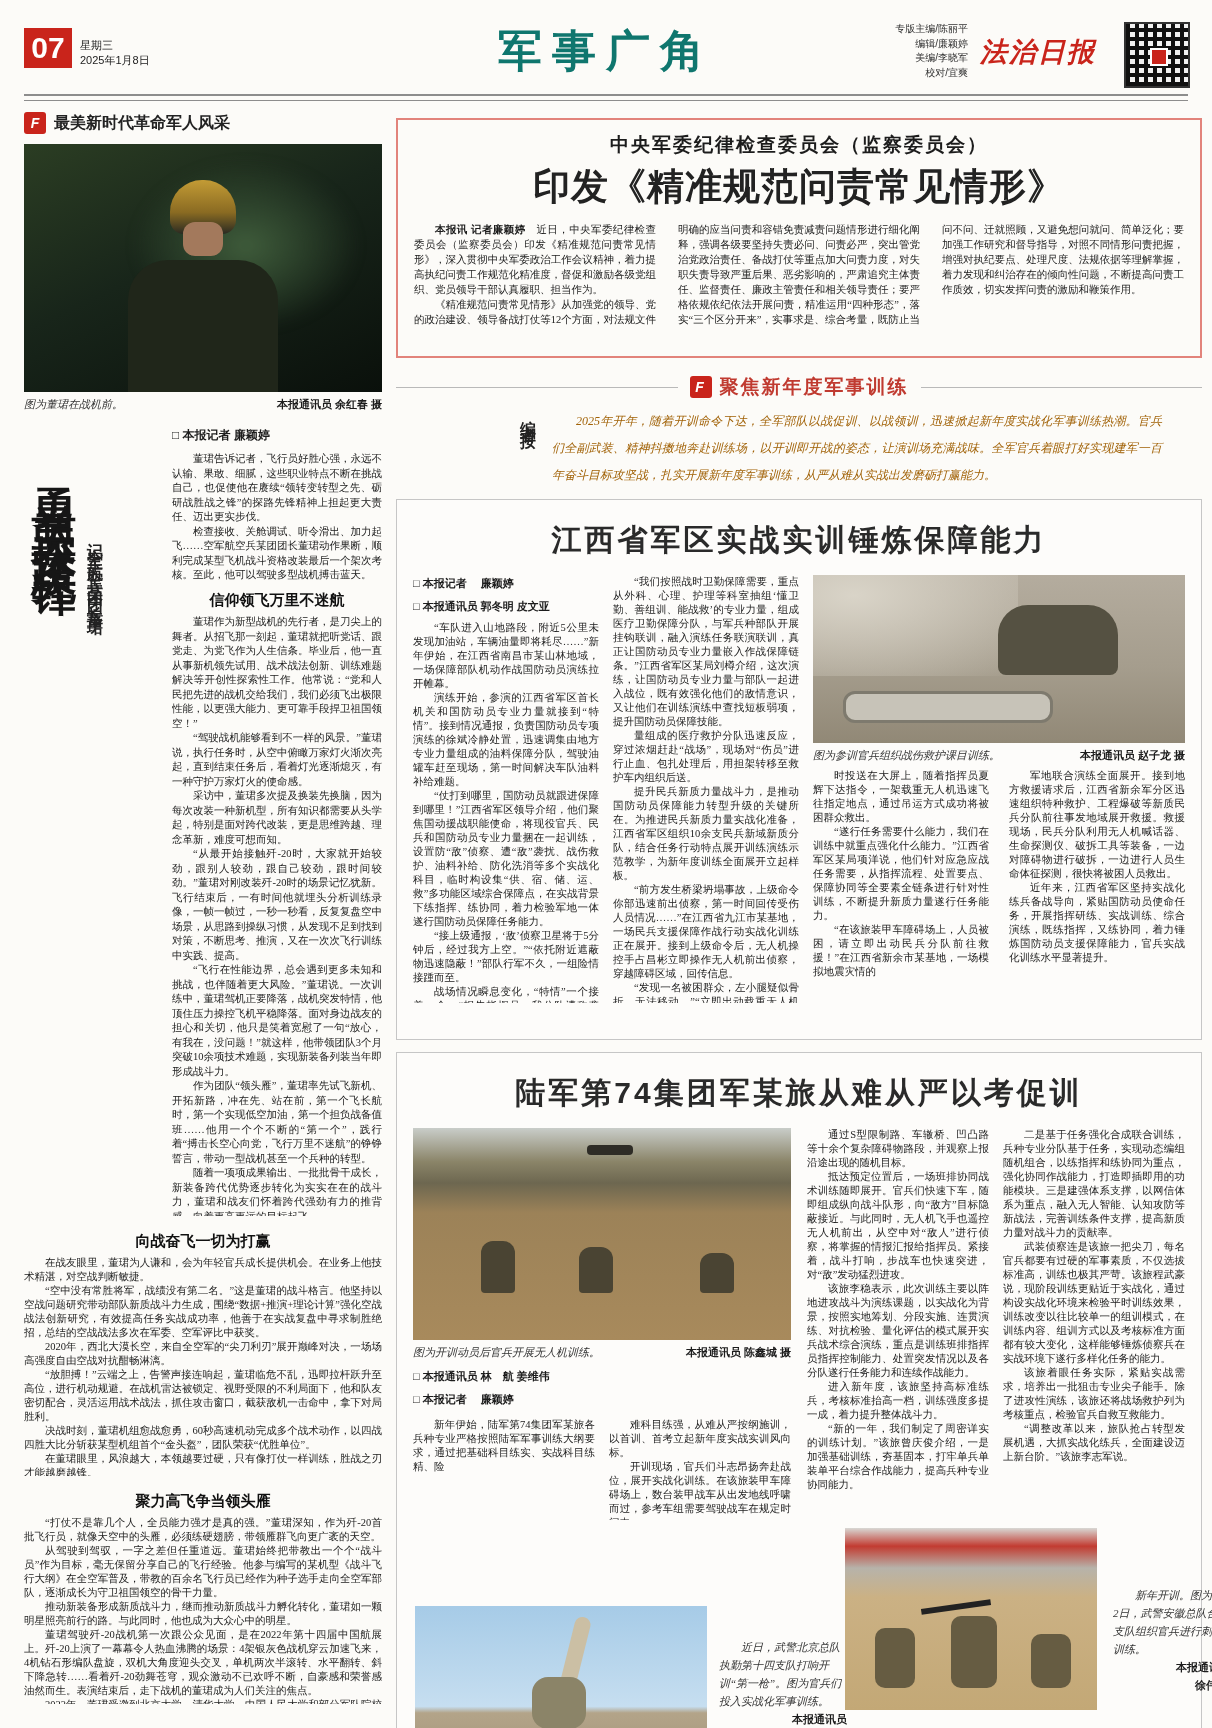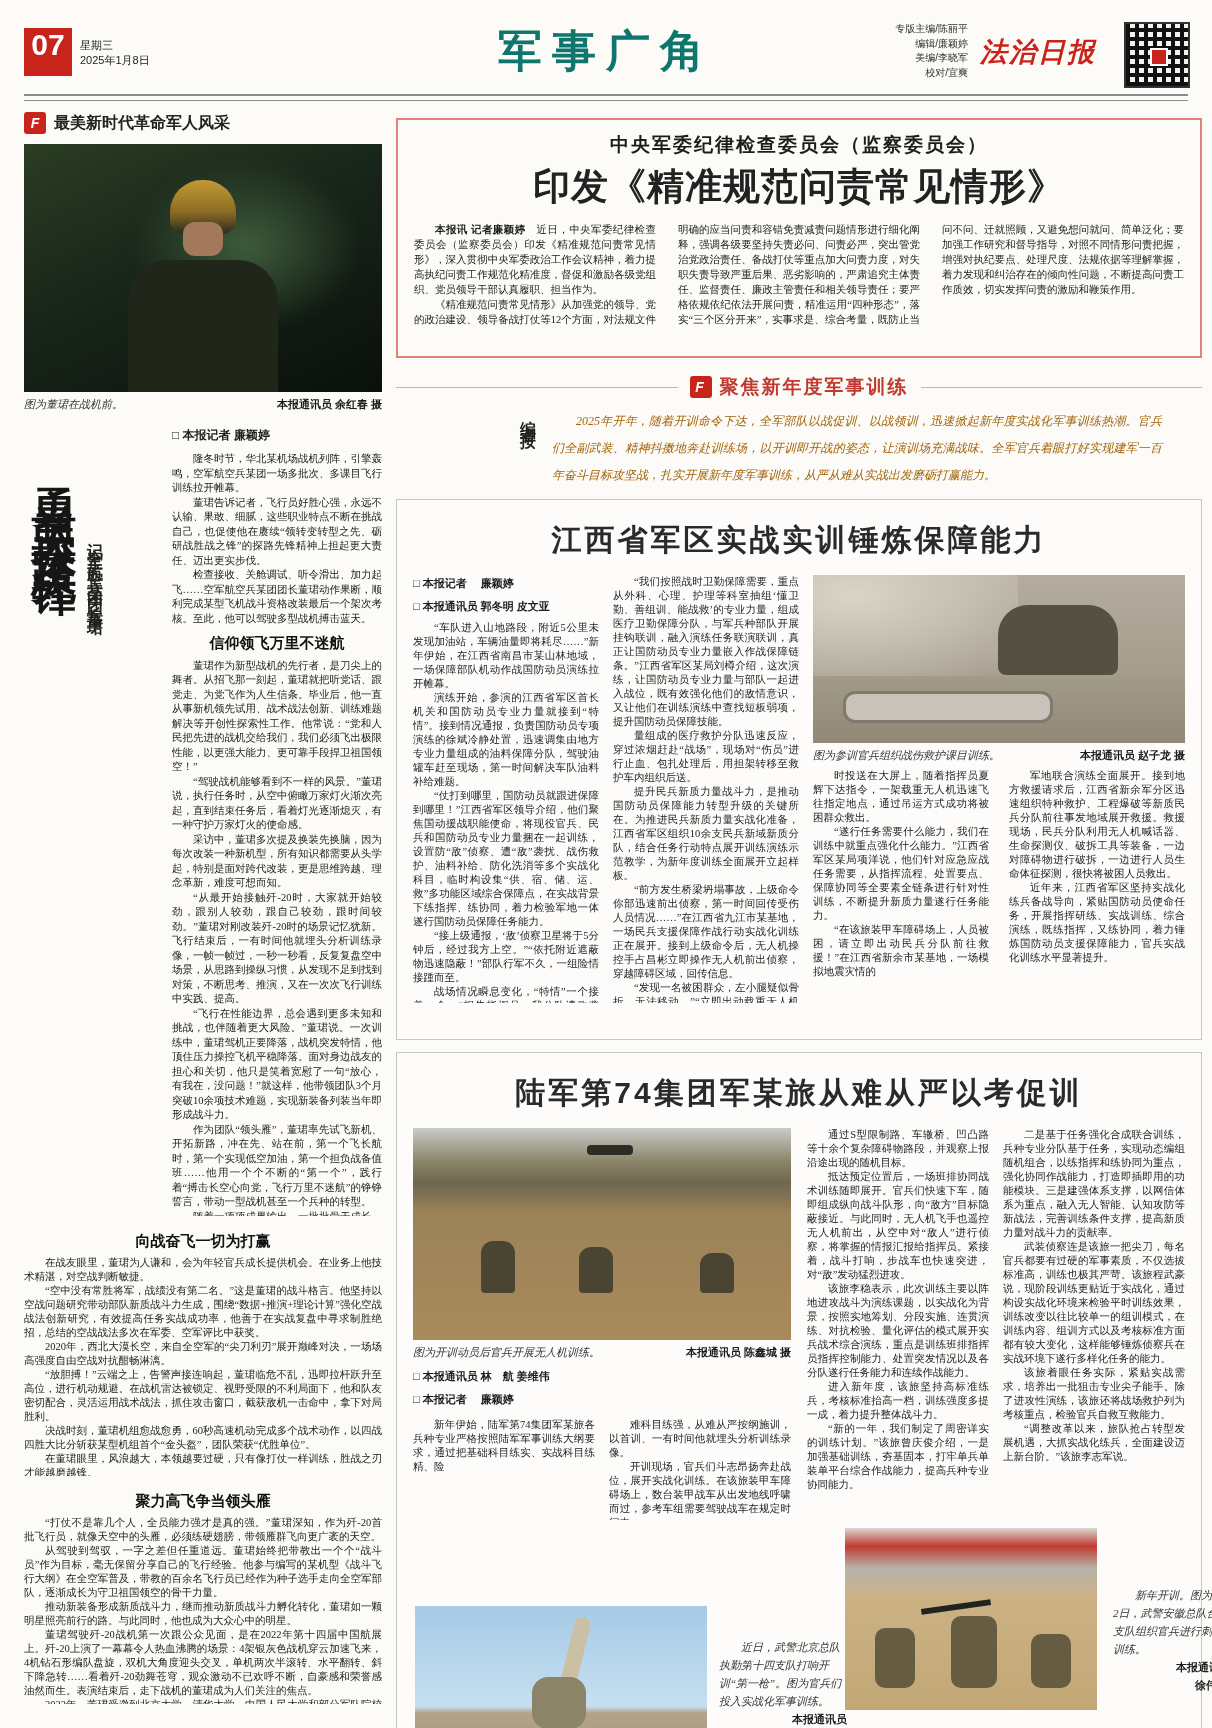--- a/index.html
+++ b/index.html
@@ -3,22 +3,22 @@
 <meta charset="utf-8">
 <style>
   html,body{margin:0;padding:0;background:#e8e6e1;}
   #page{position:relative;width:1212px;height:1728px;background:#fcfbf8;margin:0 auto;overflow:hidden;
         font-family:"Liberation Serif","DejaVu Serif",serif;color:#1c1c1c;}
   .sans{font-family:"Liberation Sans","DejaVu Sans",sans-serif;}
   p{margin:0;text-indent:2em;text-align:justify;}
 
   
   #header{position:absolute;left:24px;top:20px;right:24px;height:68px;}
-  .pagenum-box{position:absolute;left:0;top:8px;width:48px;height:48px;background:#c9241b;color:#fff;
-               display:flex;align-items:flex-start;justify-content:center;font-size:30px;font-weight:900;}
+  .pagenum-box{position:absolute;left:0;top:8px;width:48px;height:40px;background:#c9241b;color:#fff;
+               display:flex;align-items:center;justify-content:center;font-size:30px;font-weight:900;}
   .date-block{position:absolute;left:56px;top:18px;font-size:11px;line-height:15px;color:#222;}
   .page-title{position:absolute;left:50%;top:2px;transform:translateX(-50%);font-size:44px;font-weight:900;
               color:#0f766e;letter-spacing:10px;white-space:nowrap;}
   .credits{position:absolute;right:220px;top:2px;text-align:right;font-size:10px;line-height:14.5px;color:#333;}
   .masthead{position:absolute;right:92px;top:14px;font-size:27px;font-weight:900;color:#c9241b;
             font-style:italic;letter-spacing:2px;white-space:nowrap;}
   .qr{position:absolute;right:0;top:4px;width:62px;height:62px;background:
       repeating-linear-gradient(0deg,#111 0 4px,transparent 4px 9px),
       repeating-linear-gradient(90deg,#111 0 4px,#f2f2f2 4px 9px);outline:2px solid #333;}
   .qr-dot{position:absolute;left:24px;top:24px;width:14px;height:14px;background:#c9241b;border:2px solid #fff;}
@@ -159,21 +159,20 @@
     </div>
 
     <div id="feat-flex">
       <div id="vtitle">
         <div class="vt-main">勇当蓝天探路先锋</div>
         <div class="vt-sub">记空军航空兵某团团长董珺</div>
       </div>
       <div id="feat-narrow">
         <div class="byline sans">□ 本报记者 廉颖婷</div>
         <div>
-            <p>隆冬时节，华北某机场战机列阵，引擎轰鸣，空军航空兵某团一场多批次、多课目飞行训练拉开帷幕。</p>
             <p>董珺告诉记者，飞行员好胜心强，永远不认输、果敢、细腻，这些职业特点不断在挑战自己，也促使他在赓续“领转变转型之先、砺研战胜战之锋”的探路先锋精神上担起更大责任、迈出更实步伐。</p>
             <p>检查接收、关舱调试、听令滑出、加力起飞……空军航空兵某团团长董珺动作果断，顺利完成某型飞机战斗资格改装最后一个架次考核。至此，他可以驾驶多型战机搏击蓝天。</p>
           </div>
         <div class="subhead">信仰领飞万里不迷航</div>
         <div>
             <p>董珺作为新型战机的先行者，是刀尖上的舞者。从招飞那一刻起，董珺就把听党话、跟党走、为党飞作为人生信条。毕业后，他一直从事新机领先试用、战术战法创新、训练难题解决等开创性探索性工作。他常说：“党和人民把先进的战机交给我们，我们必须飞出极限性能，以更强大能力、更可靠手段捍卫祖国领空！”</p>
             <p>“驾驶战机能够看到不一样的风景。”董珺说，执行任务时，从空中俯瞰万家灯火渐次亮起，直到结束任务后，看着灯光逐渐熄灭，有一种守护万家灯火的使命感。</p>
             <p>采访中，董珺多次提及换装先换脑，因为每次改装一种新机型，所有知识都需要从头学起，特别是面对跨代改装，更是思维跨越、理念革新，难度可想而知。</p>
             <p>“从最开始接触歼-20时，大家就开始较劲，跟别人较劲，跟自己较劲，跟时间较劲。”董珺对刚改装歼-20时的场景记忆犹新。飞行结束后，一有时间他就埋头分析训练录像，一帧一帧过，一秒一秒看，反复复盘空中场景，从思路到操纵习惯，从发现不足到找到对策，不断思考、推演，又在一次次飞行训练中实践、提高。</p>
             <p>“飞行在性能边界，总会遇到更多未知和挑战，也伴随着更大风险。”董珺说。一次训练中，董珺驾机正要降落，战机突发特情，他顶住压力操控飞机平稳降落。面对身边战友的担心和关切，他只是笑着宽慰了一句“放心，有我在，没问题！”就这样，他带领团队3个月突破10余项技术难题，实现新装备列装当年即形成战斗力。</p>
@@ -302,21 +301,21 @@
             <div class="byline-sm">□ 本报记者　 廉颖婷</div>
           </div>
           <div class="lj-cols">
             <div class="col">
               <div>
                   <p>新年伊始，陆军第74集团军某旅各兵种专业严格按照陆军军事训练大纲要求，通过把基础科目练实、实战科目练精、险</p>
                 </div>
             </div>
             <div class="col">
               <div>
-                  <p>难科目练强，从难从严按纲施训，以首训、一有时间他就埋头分析训练录像。</p>
+                  <p>难科目练强，从难从严按纲施训，以首训、首考立起新年度实战实训风向标。</p>
                   <p>开训现场，官兵们斗志昂扬奔赴战位，展开实战化训练。在该旅装甲车障碍场上，数台装甲战车从出发地线呼啸而过，参考车组需要驾驶战车在规定时间内</p>
                 </div>
             </div>
           </div>
         </div>
         <div class="lj-half">
           <div class="lj-cols" style="margin-top:0;height:100%;">
             <div class="col">
               <div>
                   <p>通过S型限制路、车辙桥、凹凸路等十余个复杂障碍物路段，并观察上报沿途出现的随机目标。</p>

